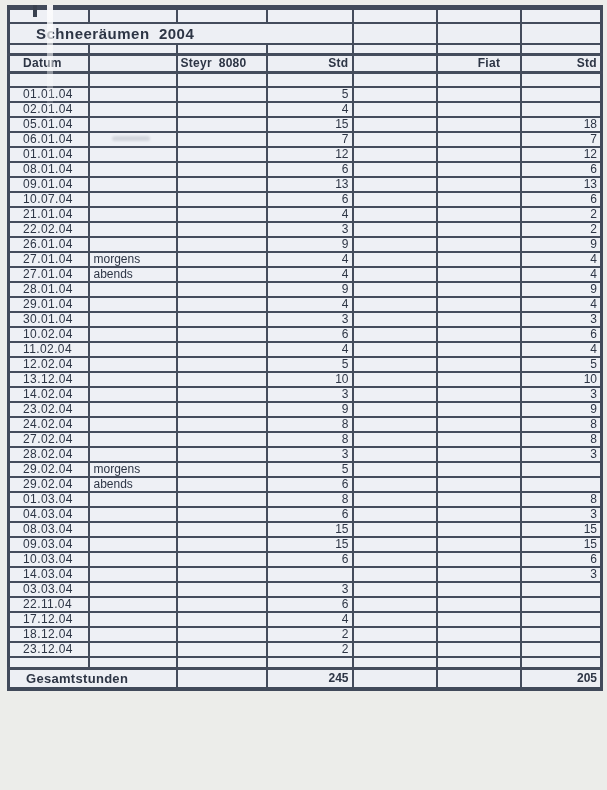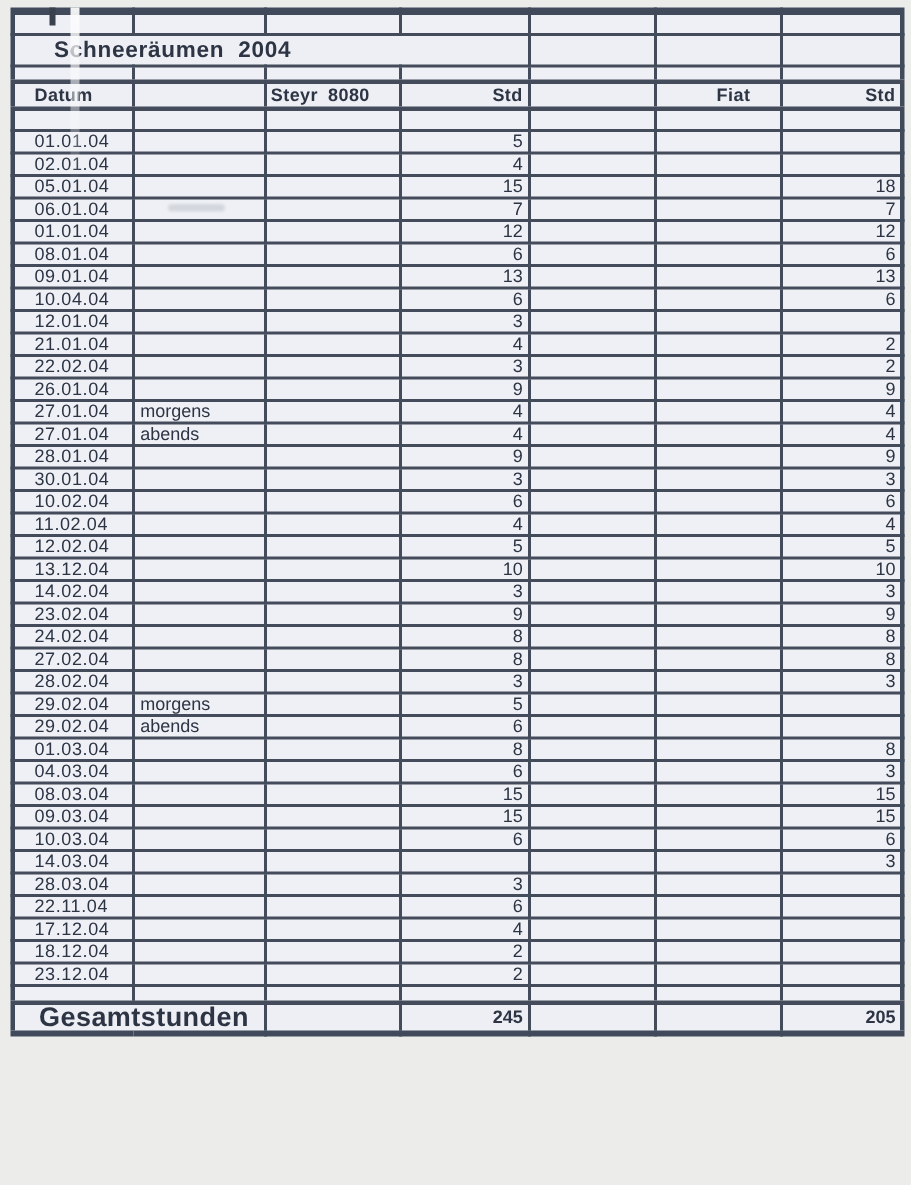--- a/index.html
+++ b/index.html
@@ -44,21 +44,21 @@
   }
   tr.r-blank td  { height: 12px; background: #eef0f5; }
   td.date  { padding-left: 13px; letter-spacing: .4px; }
   td.note  { padding-left: 4px; }
   td.num   { text-align: right; padding-right: 3px; }
   td.center{ text-align: center; padding-left: 24px; }
   tr.r-blank2 td { height: 9px; background: #eef0f5; }
   tr.r-total td {
     height: 17px; font-weight: 700; border-top-width: 3px;
   }
-  tr.r-total td.total-label { font-size: 18px; padding-left: 16px; letter-spacing: .3px; }
+  tr.r-total td.total-label { font-size: 13px; padding-left: 16px; letter-spacing: .3px; }
   #data-rows td { background: #eef0f5; }
   #data-rows tr:nth-child(even) td { border-top-color: #3e4656; }
   
   .streak {
     position: absolute; left: 40px; top: 0; width: 6px; height: 118px;
     background: linear-gradient(to bottom, rgba(252,252,253,.95), rgba(252,252,253,0));
     pointer-events: none; z-index: 4;
   }
   .corner-tick {
     position: absolute; left: 26px; top: 0; width: 4px; height: 12px;
@@ -191,36 +191,27 @@
         <tr>
           <td class="date">09.01.04</td>
           <td class="note"></td>
           <td></td>
           <td class="num">13</td>
           <td></td>
           <td></td>
           <td class="num">13</td>
         </tr>
         <tr>
-          <td class="date">10.04.04</td>
-          <td class="note"></td>
-          <td></td>
-          <td class="num">6</td>
-          <td></td>
-          <td></td>
-          <td class="num">6</td>
-        </tr>
-        <tr>
-          <td class="date">12.01.04</td>
-          <td class="note"></td>
-          <td></td>
-          <td class="num">3</td>
-          <td></td>
-          <td></td>
-          <td class="num"></td>
+          <td class="date">10.07.04</td>
+          <td class="note"></td>
+          <td></td>
+          <td class="num">6</td>
+          <td></td>
+          <td></td>
+          <td class="num">6</td>
         </tr>
         <tr>
           <td class="date">21.01.04</td>
           <td class="note"></td>
           <td></td>
           <td class="num">4</td>
           <td></td>
           <td></td>
           <td class="num">2</td>
         </tr>
@@ -263,20 +254,29 @@
         <tr>
           <td class="date">28.01.04</td>
           <td class="note"></td>
           <td></td>
           <td class="num">9</td>
           <td></td>
           <td></td>
           <td class="num">9</td>
         </tr>
         <tr>
+          <td class="date">29.01.04</td>
+          <td class="note"></td>
+          <td></td>
+          <td class="num">4</td>
+          <td></td>
+          <td></td>
+          <td class="num">4</td>
+        </tr>
+        <tr>
           <td class="date">30.01.04</td>
           <td class="note"></td>
           <td></td>
           <td class="num">3</td>
           <td></td>
           <td></td>
           <td class="num">3</td>
         </tr>
         <tr>
           <td class="date">10.02.04</td>
@@ -425,21 +425,21 @@
         <tr>
           <td class="date">14.03.04</td>
           <td class="note"></td>
           <td></td>
           <td class="num"></td>
           <td></td>
           <td></td>
           <td class="num">3</td>
         </tr>
         <tr>
-          <td class="date">28.03.04</td>
+          <td class="date">03.03.04</td>
           <td class="note"></td>
           <td></td>
           <td class="num">3</td>
           <td></td>
           <td></td>
           <td class="num"></td>
         </tr>
         <tr>
           <td class="date">22.11.04</td>
           <td class="note"></td>

